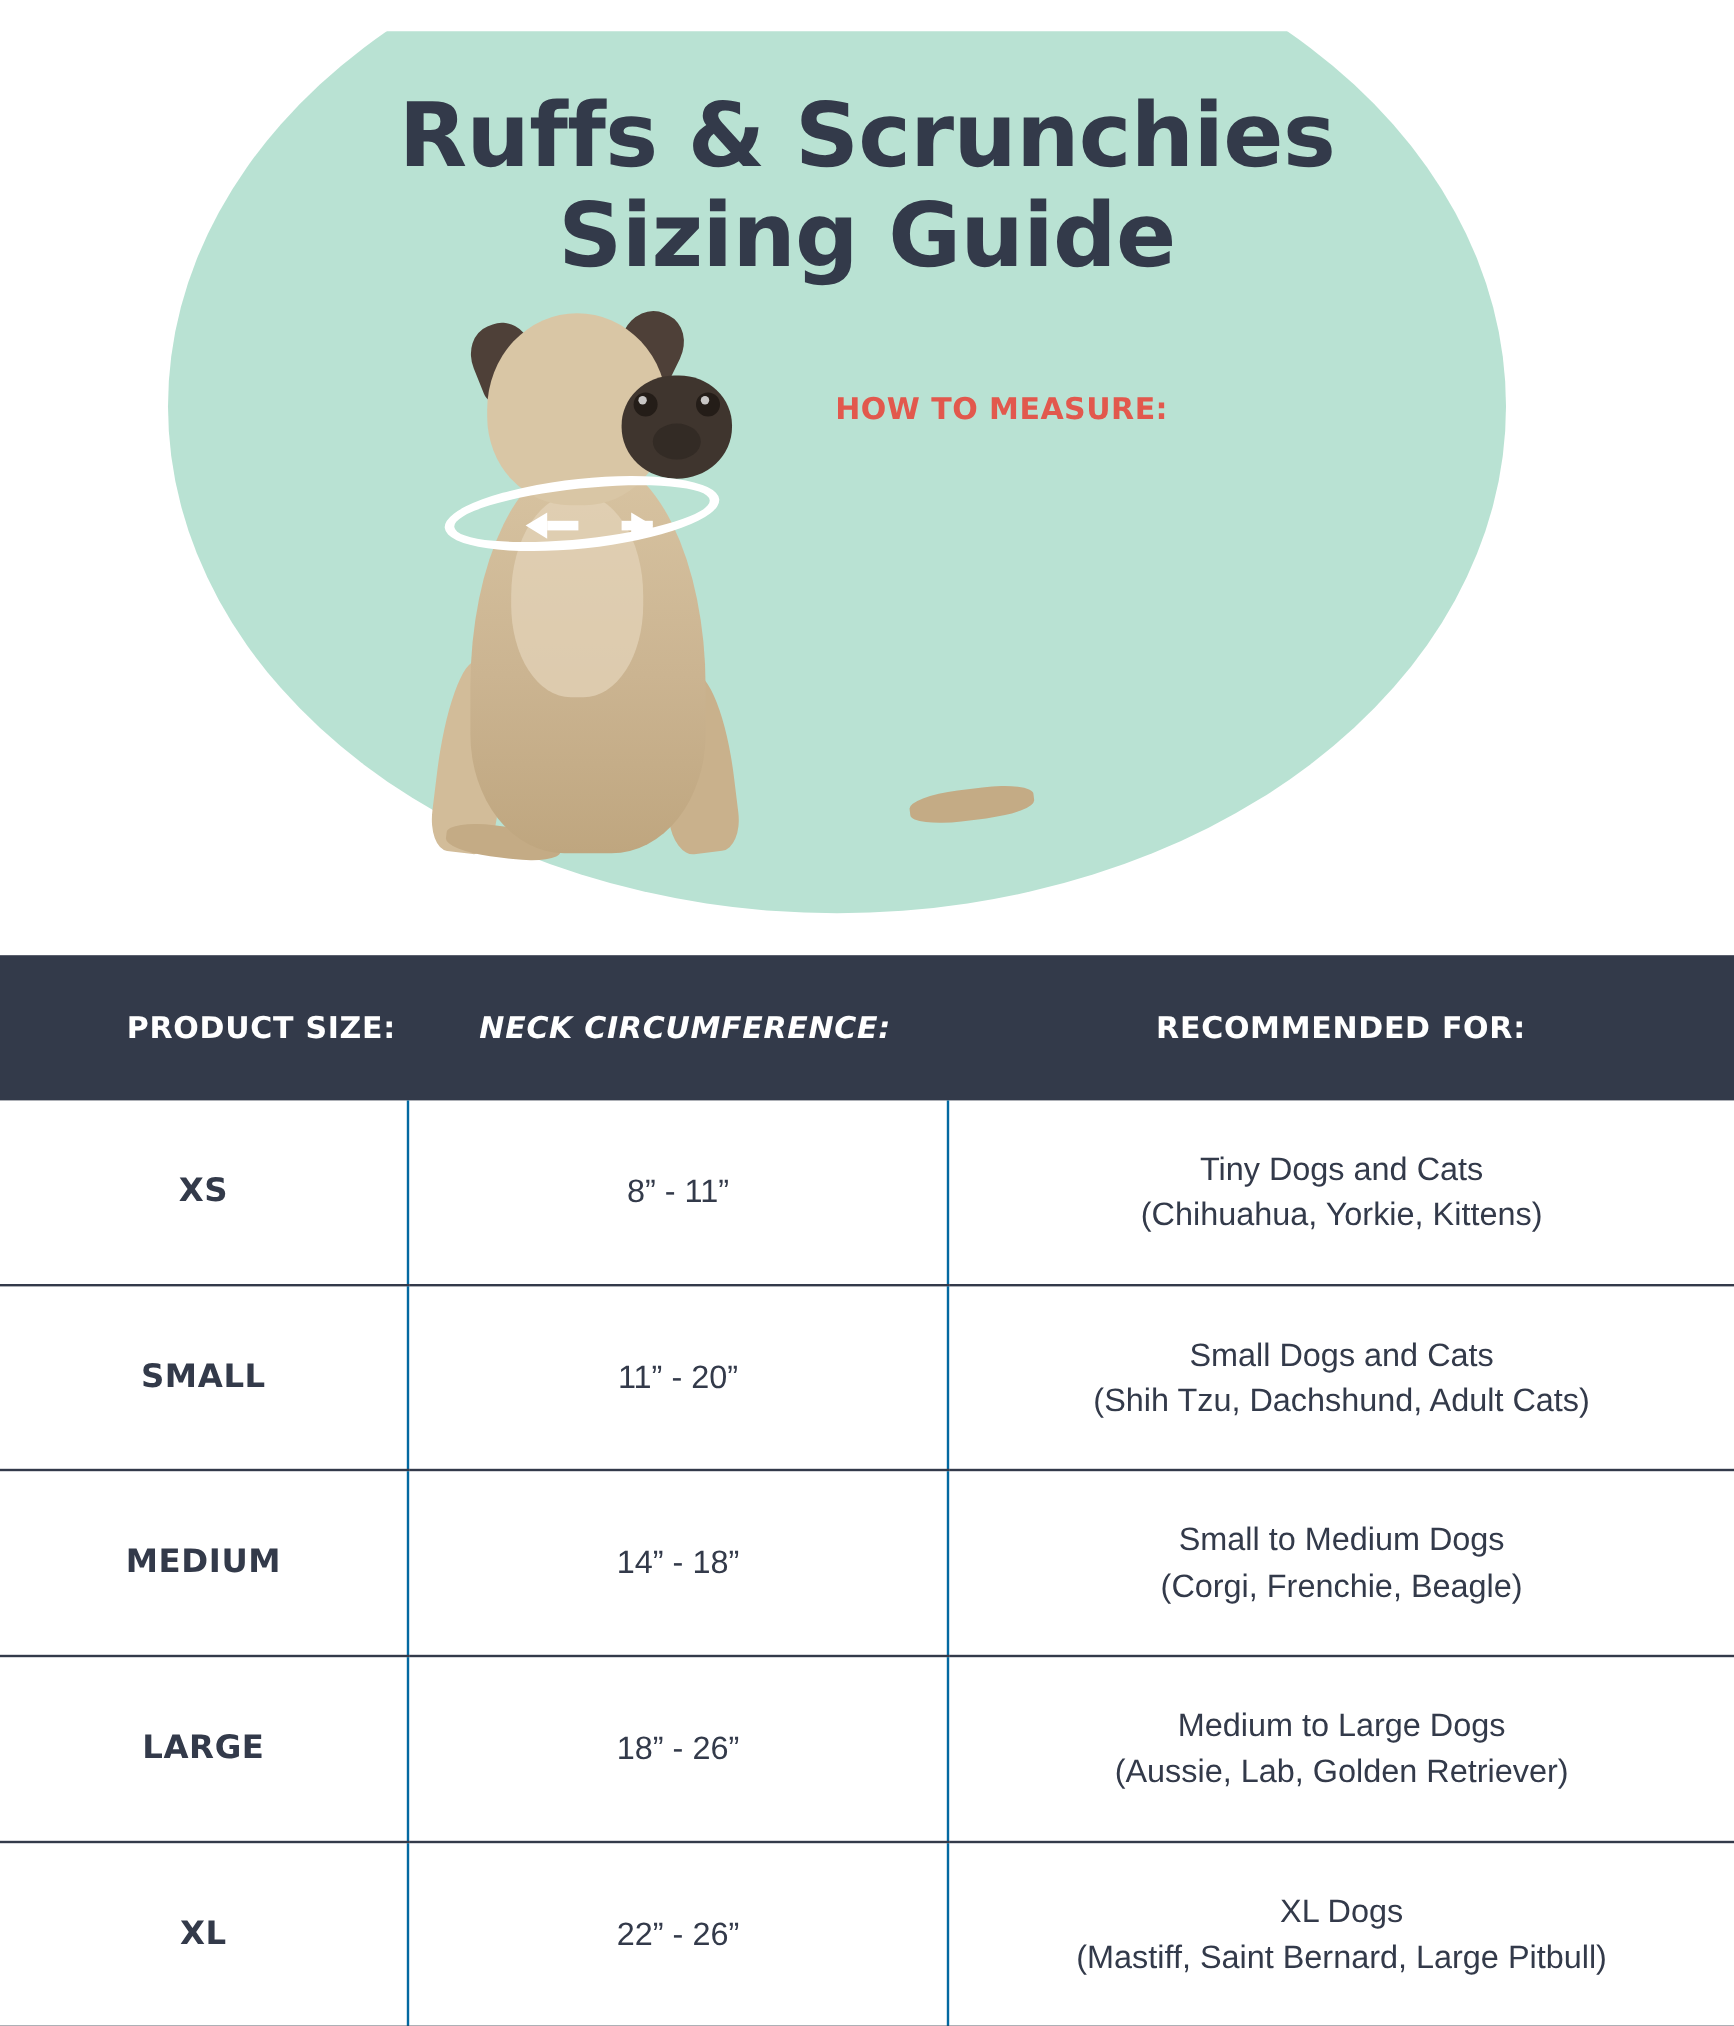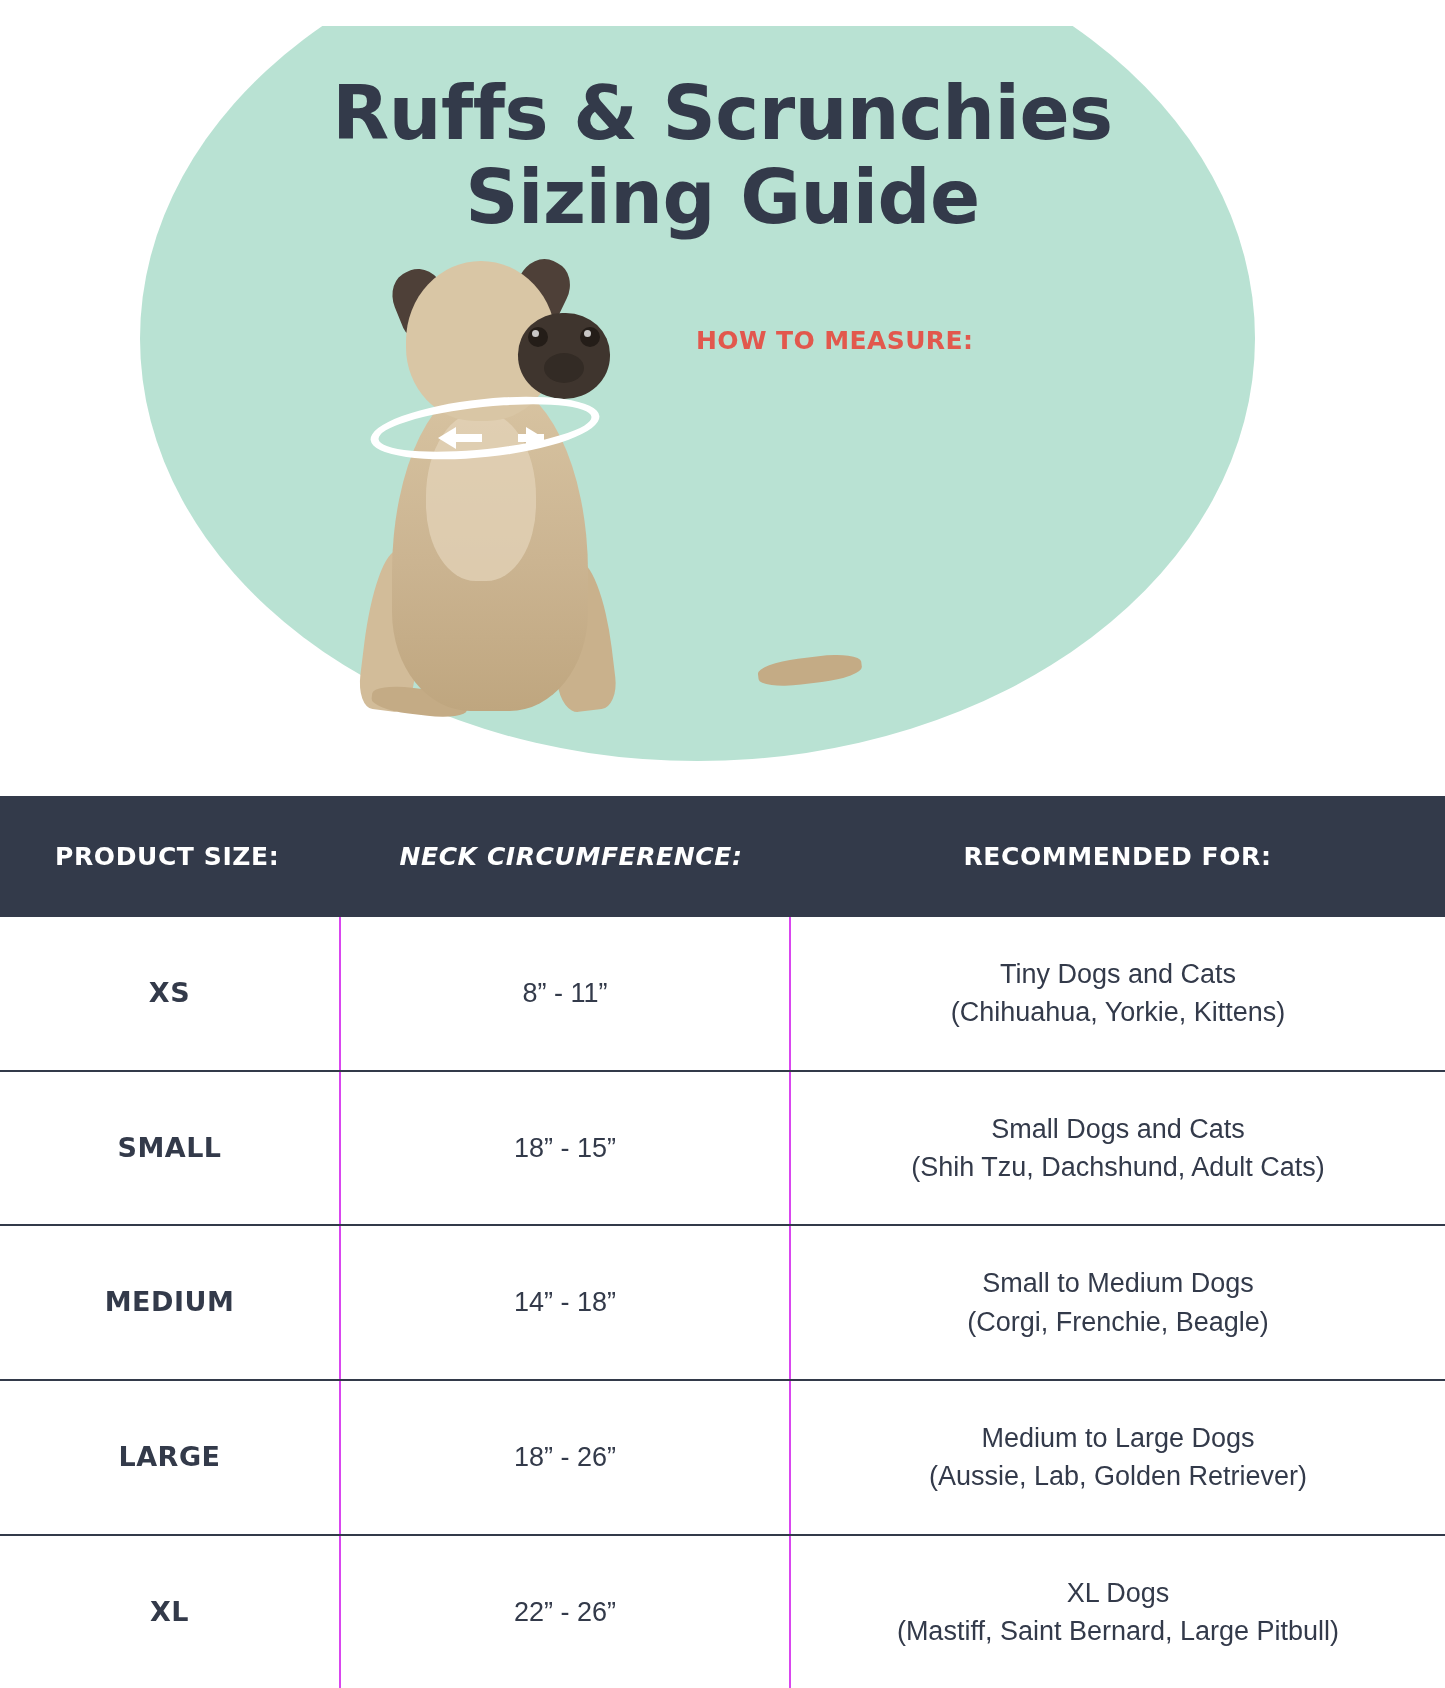--- a/index.html
+++ b/index.html
@@ -215,26 +215,26 @@
     font-family: "DejaVu Sans", sans-serif;
     font-weight: 700;
     font-size: 25px;
     letter-spacing: .6px;
     padding: 46px 10px;
     text-align: center;
   }
   .col-size { width: 340px; }
   .col-neck { width: 450px; }
   .col-rec  { width: 655px; }
-  .thead-row th.col-size { text-align: left; padding-left: 55px; }
+  .thead-row th.col-size { text-align: right; padding-left: 55px; }
   .thead-row th.col-neck { text-align: center; padding-left: 22px; font-style: italic; }
 
   .tbody-row td {
     border-bottom: 2px solid #333a4a;
-    border-right: 2px solid #d946ef;
+    border-right: 2px solid #0369a1;
     padding: 38px 14px;
     text-align: center;
     vertical-align: middle;
     color: #333a4a;
     font-size: 27px;
     line-height: 1.42;
   }
   .tbody-row td:last-child { border-right: none; }
   .cell-size {
     color: #e2584d;
@@ -298,21 +298,21 @@
       <tr class="tbody-row">
         <td class="col-size cell-size">XS</td>
         <td class="col-neck">8” - 11”</td>
         <td class="col-rec">
           <span class="rec-line">Tiny Dogs and Cats</span>
           <span class="rec-line">(Chihuahua, Yorkie, Kittens)</span>
         </td>
       </tr>
       <tr class="tbody-row">
         <td class="col-size cell-size">SMALL</td>
-        <td class="col-neck">18” - 15”</td>
+        <td class="col-neck">11” - 20”</td>
         <td class="col-rec">
           <span class="rec-line">Small Dogs and Cats</span>
           <span class="rec-line">(Shih Tzu, Dachshund, Adult Cats)</span>
         </td>
       </tr>
       <tr class="tbody-row">
         <td class="col-size cell-size">MEDIUM</td>
         <td class="col-neck">14” - 18”</td>
         <td class="col-rec">
           <span class="rec-line">Small to Medium Dogs</span>

